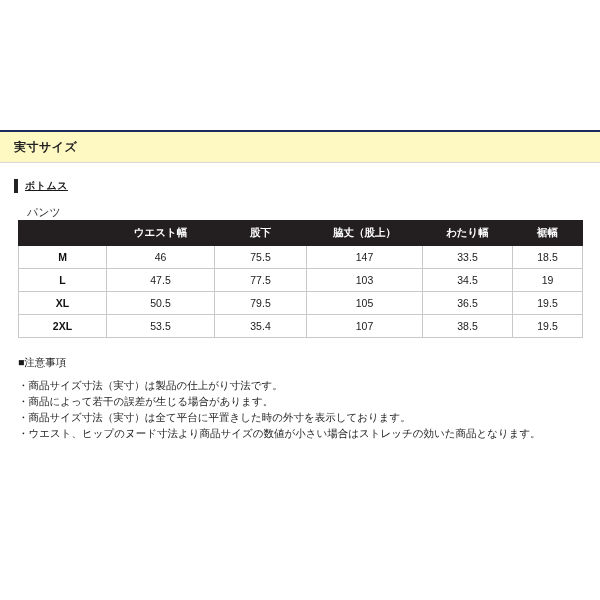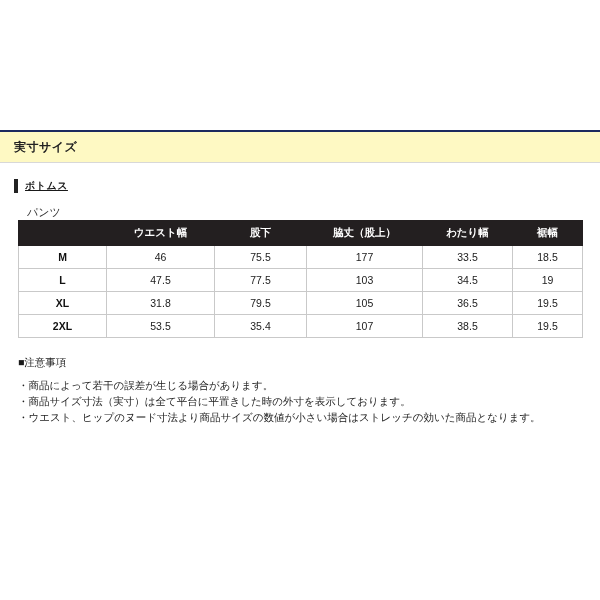--- a/index.html
+++ b/index.html
@@ -157,55 +157,56 @@
           <th>脇丈（股上）</th>
           <th>わたり幅</th>
           <th>裾幅</th>
         </tr>
       </thead>
       <tbody>
         <tr>
           <td class="rowhead">M</td>
           <td>46</td>
           <td>75.5</td>
-          <td>177</td>
+          <td>147</td>
           <td>33.5</td>
           <td>18.5</td>
         </tr>
         <tr>
           <td class="rowhead">L</td>
           <td>47.5</td>
           <td>77.5</td>
           <td>103</td>
           <td>34.5</td>
           <td>19</td>
         </tr>
         <tr>
           <td class="rowhead">XL</td>
-          <td>31.8</td>
+          <td>50.5</td>
           <td>79.5</td>
           <td>105</td>
           <td>36.5</td>
           <td>19.5</td>
         </tr>
         <tr>
           <td class="rowhead">2XL</td>
           <td>53.5</td>
           <td>35.4</td>
           <td>107</td>
           <td>38.5</td>
           <td>19.5</td>
         </tr>
       </tbody>
     </table>
   </div>
 
   <div class="notes">
     <div class="notes-title">■注意事項</div>
     <ul>
+      <li>・商品サイズ寸法（実寸）は製品の仕上がり寸法です。</li>
       <li>・商品によって若干の誤差が生じる場合があります。</li>
       <li>・商品サイズ寸法（実寸）は全て平台に平置きした時の外寸を表示しております。</li>
       <li>・ウエスト、ヒップのヌード寸法より商品サイズの数値が小さい場合はストレッチの効いた商品となります。</li>
     </ul>
   </div>
 
   <div class="bottom-spacer"></div>
 
 </div>
 

